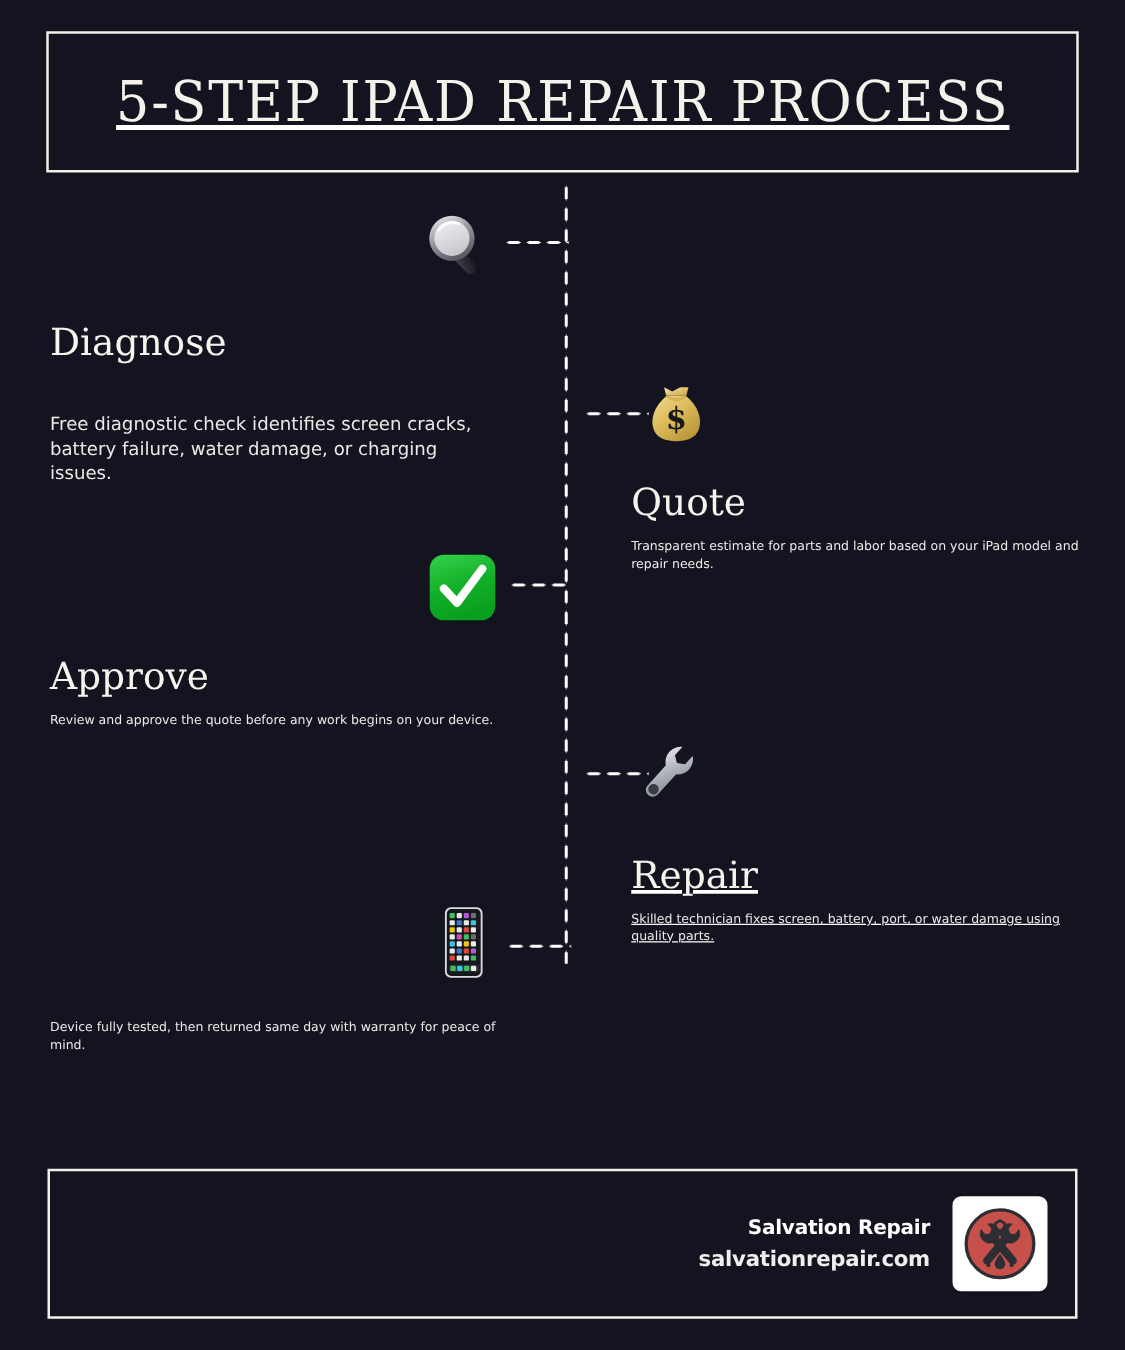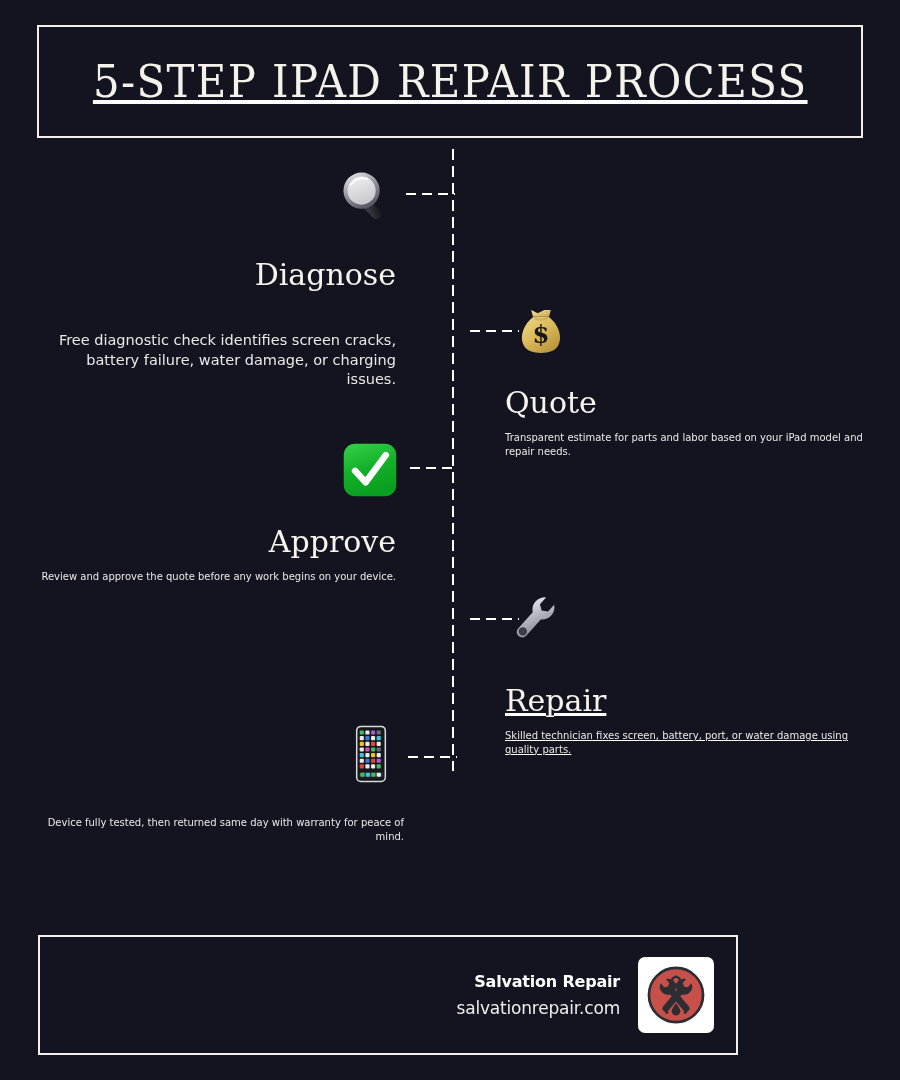--- a/index.html
+++ b/index.html
@@ -73,21 +73,21 @@
     margin: 0 0 12px 0;
     white-space: nowrap;
   }
   .step-desc {
     font-size: 10px;
     line-height: 1.35;
     color: #ebe9e6;
     margin: 0;
   }
 
-  .step.right-aligned { text-align: right; }
+  .step.right-aligned { text-align: left; }
   .step.left-aligned  { text-align: left;  }
 
   
   .step-diagnose { left: 40px;  top: 258px; width: 356px; }
   .step-quote    { left: 505px; top: 386px; width: 360px; }
   .step-approve  { left: 40px;  top: 525px; width: 356px; }
   .step-repair   { left: 505px; top: 684px; width: 360px; text-decoration: underline; }
   .step-test     { left: 40px;  top: 816px; width: 364px; }
 
   .step-diagnose .step-desc { font-size: 14.5px; margin-top: 40px; }
@@ -96,21 +96,21 @@
   .icon-wrap {
     position: absolute;
     display: block;
   }
 
   
   .footer-box {
     position: absolute;
     left: 38px;
     top: 935px;
-    width: 700px;
+    width: 824px;
     height: 120px;
     border: 2px solid #f3f0ea;
     box-sizing: border-box;
   }
   .footer-inner {
     position: absolute;
     right: 22px;
     top: 50%;
     transform: translateY(-50%);
     display: flex;
@@ -124,21 +124,21 @@
     gap: 7px;
   }
   .brand-name {
     font-size: 16px;
     font-weight: bold;
     color: #ffffff;
     letter-spacing: -0.2px;
   }
   .brand-url {
     font-size: 17px;
-    font-weight: normal;
+    font-weight: bold;
     color: #f0eeec;
     letter-spacing: -0.2px;
   }
   .logo-tile {
     width: 76px;
     height: 76px;
     background: #ffffff;
     border-radius: 7px;
     display: flex;
     align-items: center;

